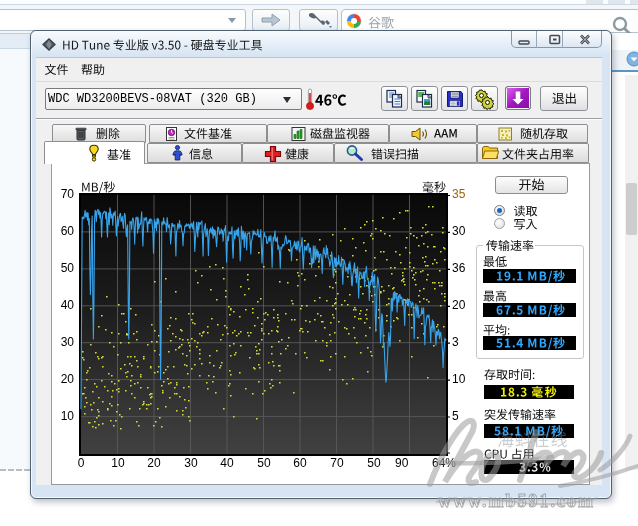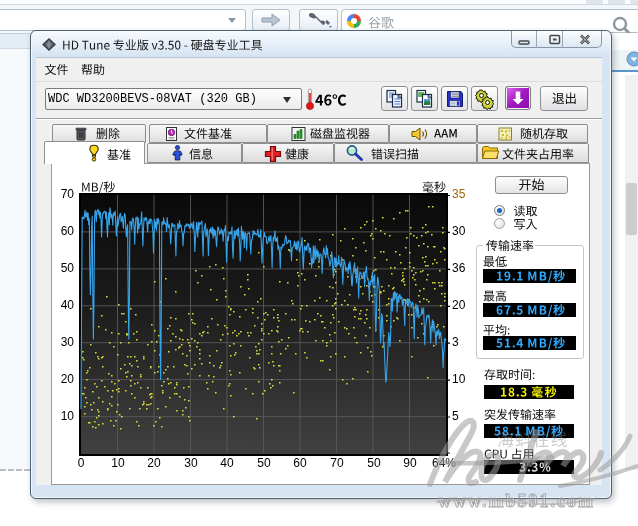--- a/index.html
+++ b/index.html
@@ -252,21 +252,21 @@
 <div class="a" style="left:452px;top:410px;font-size:12px;line-height:13px;color:#000">5</div>
 <div class="a" style="left:66px;top:456px;width:30px;text-align:center;font-size:12px;color:#000">0</div>
 <div class="a" style="left:103px;top:456px;width:30px;text-align:center;font-size:12px;color:#000">10</div>
 <div class="a" style="left:139px;top:456px;width:30px;text-align:center;font-size:12px;color:#000">20</div>
 <div class="a" style="left:176px;top:456px;width:30px;text-align:center;font-size:12px;color:#000">30</div>
 <div class="a" style="left:212px;top:456px;width:30px;text-align:center;font-size:12px;color:#000">40</div>
 <div class="a" style="left:249px;top:456px;width:30px;text-align:center;font-size:12px;color:#000">50</div>
 <div class="a" style="left:285px;top:456px;width:30px;text-align:center;font-size:12px;color:#000">60</div>
 <div class="a" style="left:322px;top:456px;width:30px;text-align:center;font-size:12px;color:#000">70</div>
 <div class="a" style="left:359px;top:456px;width:30px;text-align:center;font-size:12px;color:#000">50</div>
-<div class="a" style="left:395px;top:456px;width:30px;text-align:center;font-size:12px;color:#000">90</div>
+<div class="a" style="left:395px;top:456px;width:30px;font-size:12px;color:#000">90</div>
 <div class="a" style="left:424px;top:456px;width:40px;text-align:center;font-size:12px;color:#000">64%</div>
 
 <div class="a" style="left:495px;top:176px;width:73px;height:18px;background:linear-gradient(#fdfdfd,#e4e4e6);border:1px solid #8a8e93;border-radius:3px"></div>
 
 <div class="a" style="left:494px;top:205px;width:11px;height:11px;border-radius:50%;background:radial-gradient(circle at 35% 30%,#fff,#cfd4d8);border:1px solid #7a8085"></div>
 <div class="a" style="left:497px;top:208px;width:5px;height:5px;border-radius:50%;background:#1c66c8"></div>
 <div class="a" style="left:494px;top:218px;width:11px;height:11px;border-radius:50%;background:radial-gradient(circle at 35% 30%,#fff,#d8dcdf);border:1px solid #9aa0a5"></div>
 
 <div class="a" style="left:476px;top:245px;width:108px;height:114px;border:1px solid #c6c6c6;border-radius:3px"></div>
 <div class="a" style="left:483px;top:239px;width:52px;height:12px;background:#fff"></div>

